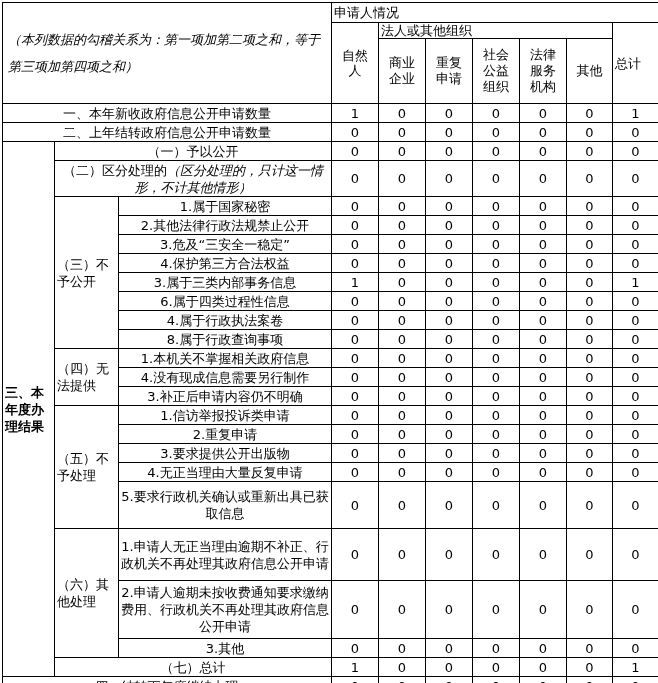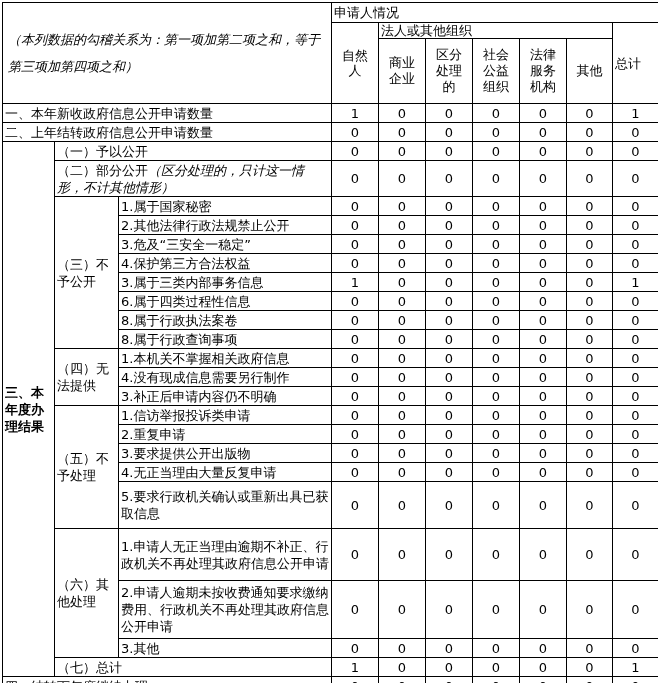--- a/index.html
+++ b/index.html
@@ -20,21 +20,21 @@
     border: 1px solid #000000;
     font-size: 13px;
     line-height: 17px;
     padding: 0 2px;
     height: 19px;
     vertical-align: middle;
     word-break: break-all;
     overflow: hidden;
   }
   .v   { text-align: center; padding: 0; }
-  .lbl { text-align: left; }
+  .lbl { text-align: center; }
   .sec { text-align: left; font-weight: bold; }
   .grp { text-align: left; }
   .hc  { text-align: left; }
   .hc3 { text-align: center; padding: 8px 6px; line-height: 16px; }
   .note { font-style: italic; padding: 10px 5px; line-height: 27px; vertical-align: middle; }
   .inote { font-style: italic; }
   tr.h1 td { height: 20px; }
   tr.h2 td { height: 16px; line-height: 15px; }
   tr.h3 td { height: 52px; }
   tr.rh36 td { height: 36px; }
@@ -64,21 +64,21 @@
     <td class="note" colspan="3" rowspan="3">（本列数据的勾稽关系为：第一项加第二项之和，等于第三项加第四项之和）</td>
     <td class="hc" colspan="7">申请人情况</td>
   </tr>
   <tr class="h2">
     <td class="hc3" rowspan="2">自然人</td>
     <td class="hc" colspan="5">法人或其他组织</td>
     <td class="hc" rowspan="2">总计</td>
   </tr>
   <tr class="h3">
     <td class="hc3">商业企业</td>
-    <td class="hc3">区分处理的</td>
+    <td class="hc3">重复申请</td>
     <td class="hc3">社会公益组织</td>
     <td class="hc3">法律服务机构</td>
     <td class="hc3">其他</td>
   </tr>
 
   <tr>
     <td class="lbl" colspan="3">一、本年新收政府信息公开申请数量</td>
     <td class="v">1</td>
         <td class="v">0</td>
         <td class="v">0</td>
@@ -102,21 +102,21 @@
     <td class="lbl" colspan="2">（一）予以公开</td>
     <td class="v">0</td>
         <td class="v">0</td>
         <td class="v">0</td>
         <td class="v">0</td>
         <td class="v">0</td>
         <td class="v">0</td>
         <td class="v">0</td>
   </tr>
   <tr class="rh36">
-    <td class="lbl" colspan="2"><span>（二）部分公开</span><span class="inote">（区分处理的，只计这一情形，不计其他情形）</span></td>
+    <td class="lbl" colspan="2"><span>（二）区分处理的</span><span class="inote">（区分处理的，只计这一情形，不计其他情形）</span></td>
     <td class="v">0</td>
         <td class="v">0</td>
         <td class="v">0</td>
         <td class="v">0</td>
         <td class="v">0</td>
         <td class="v">0</td>
         <td class="v">0</td>
   </tr>
   <tr>
     <td class="grp" rowspan="8">（三）不予公开</td>
@@ -173,21 +173,21 @@
     <td class="lbl">6.属于四类过程性信息</td>
     <td class="v">0</td>
         <td class="v">0</td>
         <td class="v">0</td>
         <td class="v">0</td>
         <td class="v">0</td>
         <td class="v">0</td>
         <td class="v">0</td>
   </tr>
   <tr>
-    <td class="lbl">8.属于行政执法案卷</td>
+    <td class="lbl">4.属于行政执法案卷</td>
     <td class="v">0</td>
         <td class="v">0</td>
         <td class="v">0</td>
         <td class="v">0</td>
         <td class="v">0</td>
         <td class="v">0</td>
         <td class="v">0</td>
   </tr>
   <tr>
     <td class="lbl">8.属于行政查询事项</td>

